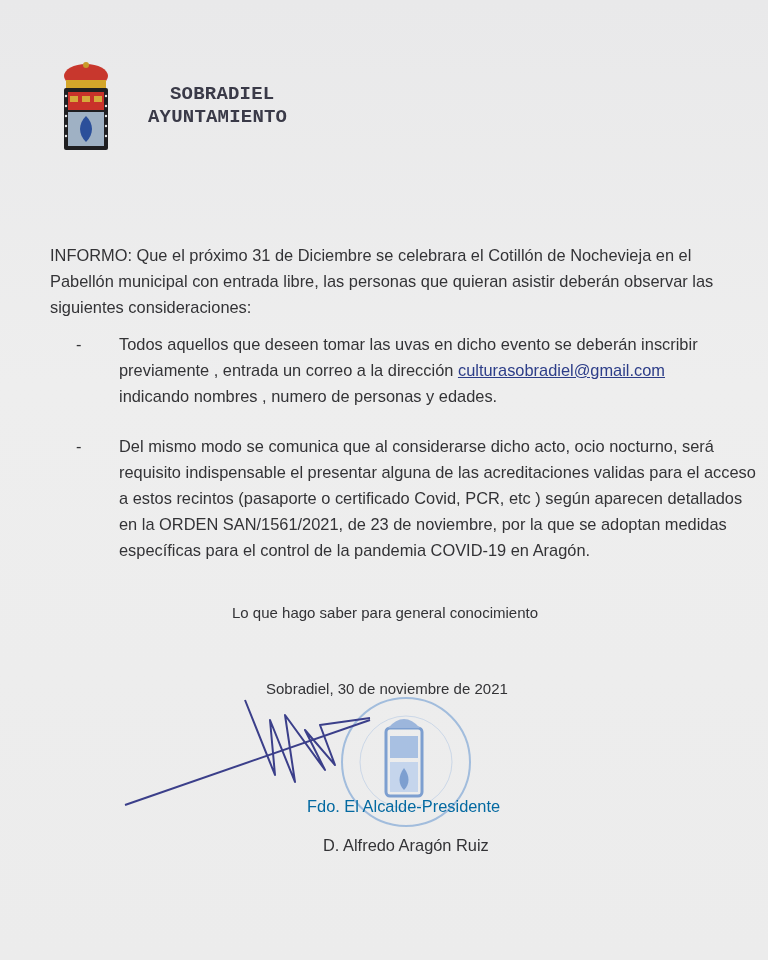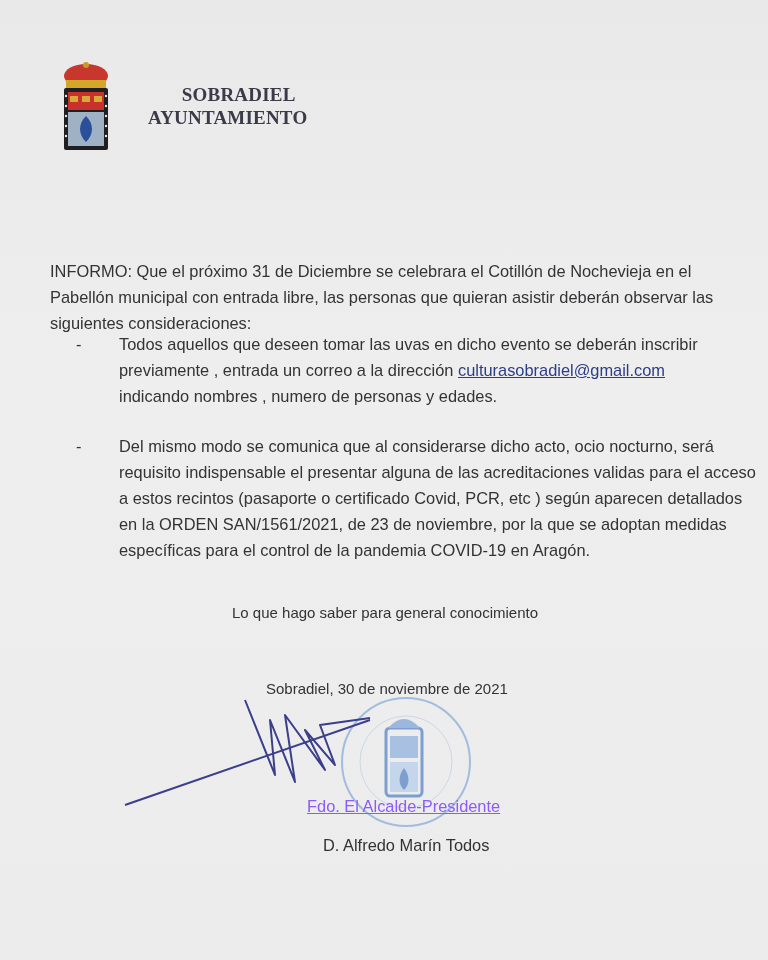--- a/index.html
+++ b/index.html
@@ -5,32 +5,32 @@
   html, body { margin:0; padding:0; }
   body {
     width:768px; height:960px; overflow:hidden;
     background: linear-gradient(180deg,#e9e9ea 0%,#eeeeee 40%,#ececec 100%);
     font-family: "Liberation Sans", "DejaVu Sans", sans-serif;
     color:#2f2f33;
     position:relative;
   }
   .letterhead { position:absolute; left:60px; top:62px; display:flex; align-items:center; }
   .crest { width:52px; height:92px; position:relative; }
-  .org { margin-left:36px; margin-top:-4px; font-family:Liberation Serif, serif; font-weight:bold; color:#3a3a48; font-size:19px; line-height:23px; letter-spacing:0.2px;text-align:center; }
+  .org { margin-left:36px; margin-top:-4px; font-family:Liberation Mono, monospace; font-weight:bold; color:#3a3a48; font-size:19px; line-height:23px; letter-spacing:0.2px; }
   .org div:first-child { padding-left:22px; }
-  .body-text { position:absolute; left:50px; top:258px; width:700px; font-size:16.4px; line-height:26px; color:#333336; }
+  .body-text { position:absolute; left:50px; top:242px; width:700px; font-size:16.4px; line-height:26px; color:#333336; }
   .para p { margin:0; }
   .bullet { position:absolute; left:50px; width:640px; font-size:16.4px; line-height:26px; color:#333336; }
   .bullet .dash { position:absolute; left:26px; top:0; }
   .bullet .txt { position:absolute; left:69px; top:0; width:620px; }
   .bullet .txt div { white-space:nowrap; }
   .email { color:#2c3d88; text-decoration:underline; }
   .closing { position:absolute; left:232px; top:604px; font-size:15px; color:#333336; }
   .date { position:absolute; left:266px; top:680px; font-size:15px; color:#333336; }
-  .fdo { position:absolute; left:307px; top:797px; font-size:16.4px; color:#8b5cf6;text-decoration:underline; }
+  .fdo { position:absolute; left:307px; top:797px; font-size:16.4px; color:#0369a1; }
   .name { position:absolute; left:323px; top:836px; font-size:16.4px; color:#333336; }
   .stamp { position:absolute; left:338px; top:690px; width:140px; height:140px; }
   .signature { position:absolute; left:120px; top:690px; width:260px; height:120px; }
 </style>
 </head>
 <body>
 
 <div class="letterhead">
   <div class="crest">
     <svg width="52" height="92" viewBox="0 0 52 92">
@@ -107,13 +107,13 @@
 <div class="date">Sobradiel, 30 de noviembre de 2021</div>
 
 <div class="signature">
   <svg width="260" height="120" viewBox="0 0 260 120">
     <path d="M5 115 L250 30" stroke="#3b3f8a" stroke-width="2" fill="none"></path>
     <path d="M125 10 L155 85 L150 30 L175 92 L165 25 L205 80 L185 40 L215 75 L200 35 L250 28" stroke="#3b3f8a" stroke-width="2" fill="none" stroke-linejoin="round"></path>
   </svg>
 </div>
 
 <div class="fdo">Fdo. El Alcalde-Presidente</div>
-<div class="name">D. Alfredo Marín Todos</div>
+<div class="name">D. Alfredo Aragón Ruiz</div>
 
 </body></html>

